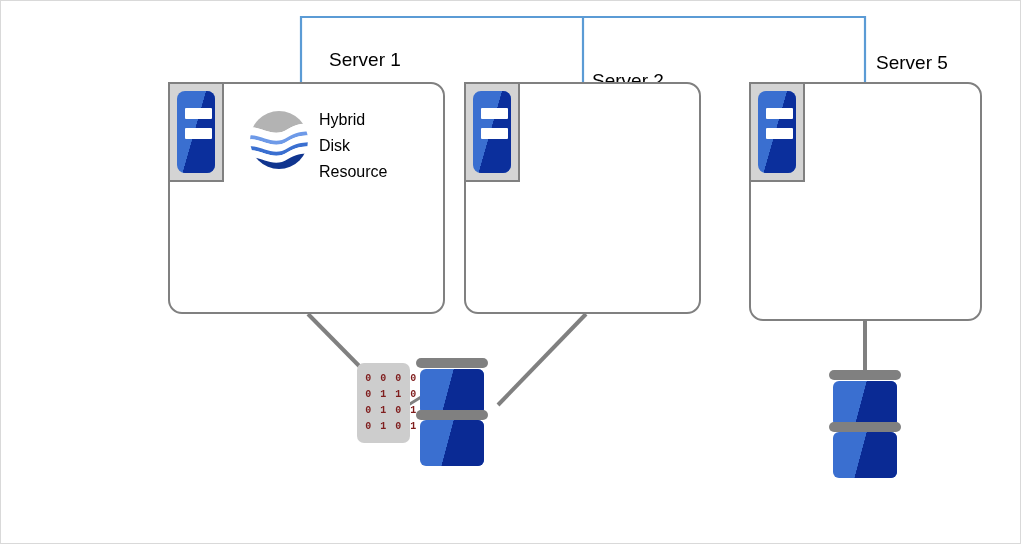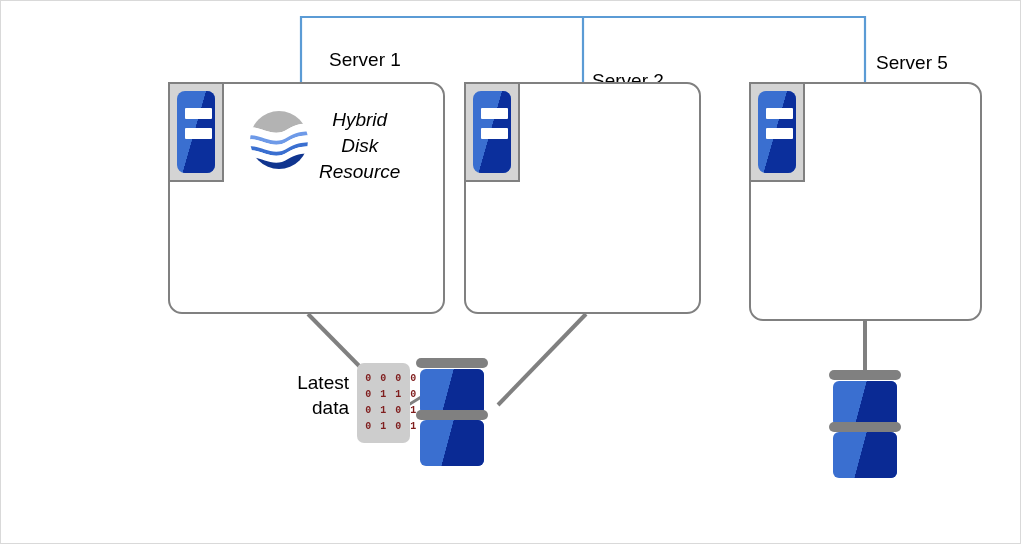--- a/index.html
+++ b/index.html
@@ -23,24 +23,23 @@
     width: 1021px;
     height: 544px;
   }
   .lbl {
     position: absolute;
     color: #000000;
     font-family: "Liberation Sans", sans-serif;
     font-size: 19px;
     line-height: 25px;
     white-space: pre;
-    text-align: center;
   }
   .server-label { font-size: 19px; }
-  .res-label { font-size: 19px; line-height: 26px; font-style: italic; }
+  .res-label { font-size: 16px; line-height: 26px; }
   .latest-label { font-size: 19px; line-height: 25px; text-align: right; }
   .caption { font-size: 19px; line-height: 26px; text-align: center; }
 
   
   .server-box {
     position: absolute;
     border: 2.5px solid #808080;
     border-radius: 14px;
     background: #ffffff;
     box-sizing: border-box;
@@ -202,21 +201,20 @@
 
   <div class="server-box" style="left:748px; top:81px; width:233px; height:239px;"></div>
 
   <div class="srv-icon" style="left:748px; top:81px;">
     <div class="chassis">
       <div class="bar b1"></div>
       <div class="bar b2"></div>
     </div>
   </div>
 
-  <div class="lbl latest-label" style="left:258px; top:369px; width:90px;"><span>Latest</span><br><span>data</span></div>
 
   <div class="data-chip" style="left:356px; top:362px; width:53px; height:80px;">
     <div class="row">0 0 0 0</div>
     <div class="row">0 1 1 0</div>
     <div class="row">0 1 0 1</div>
     <div class="row">0 1 0 1</div>
   </div>
 
   <div class="disk" style="left:415px; top:357px; width:72px; height:108px;">
     <div class="platter" style="top:0px;"></div>

